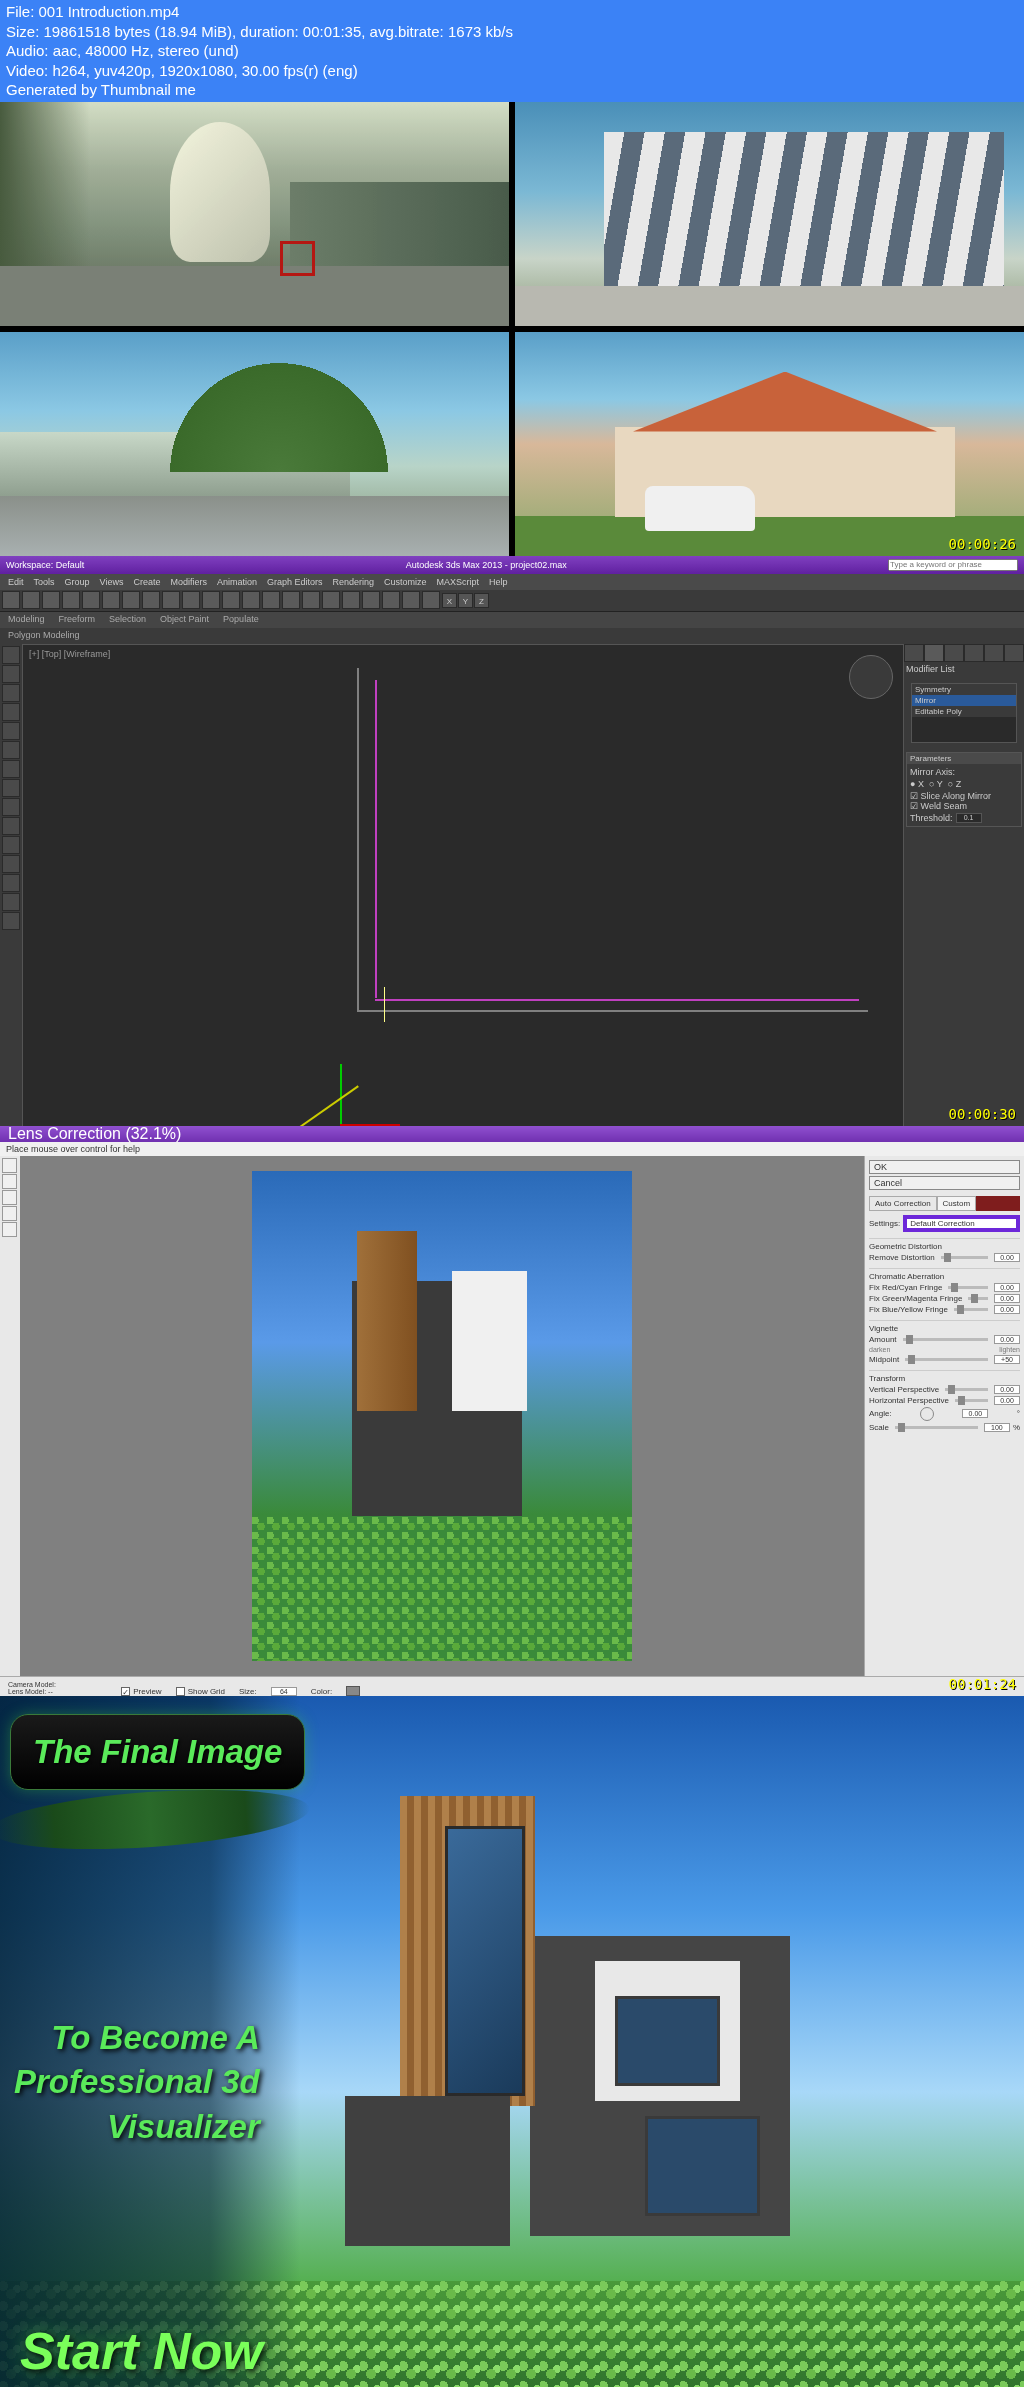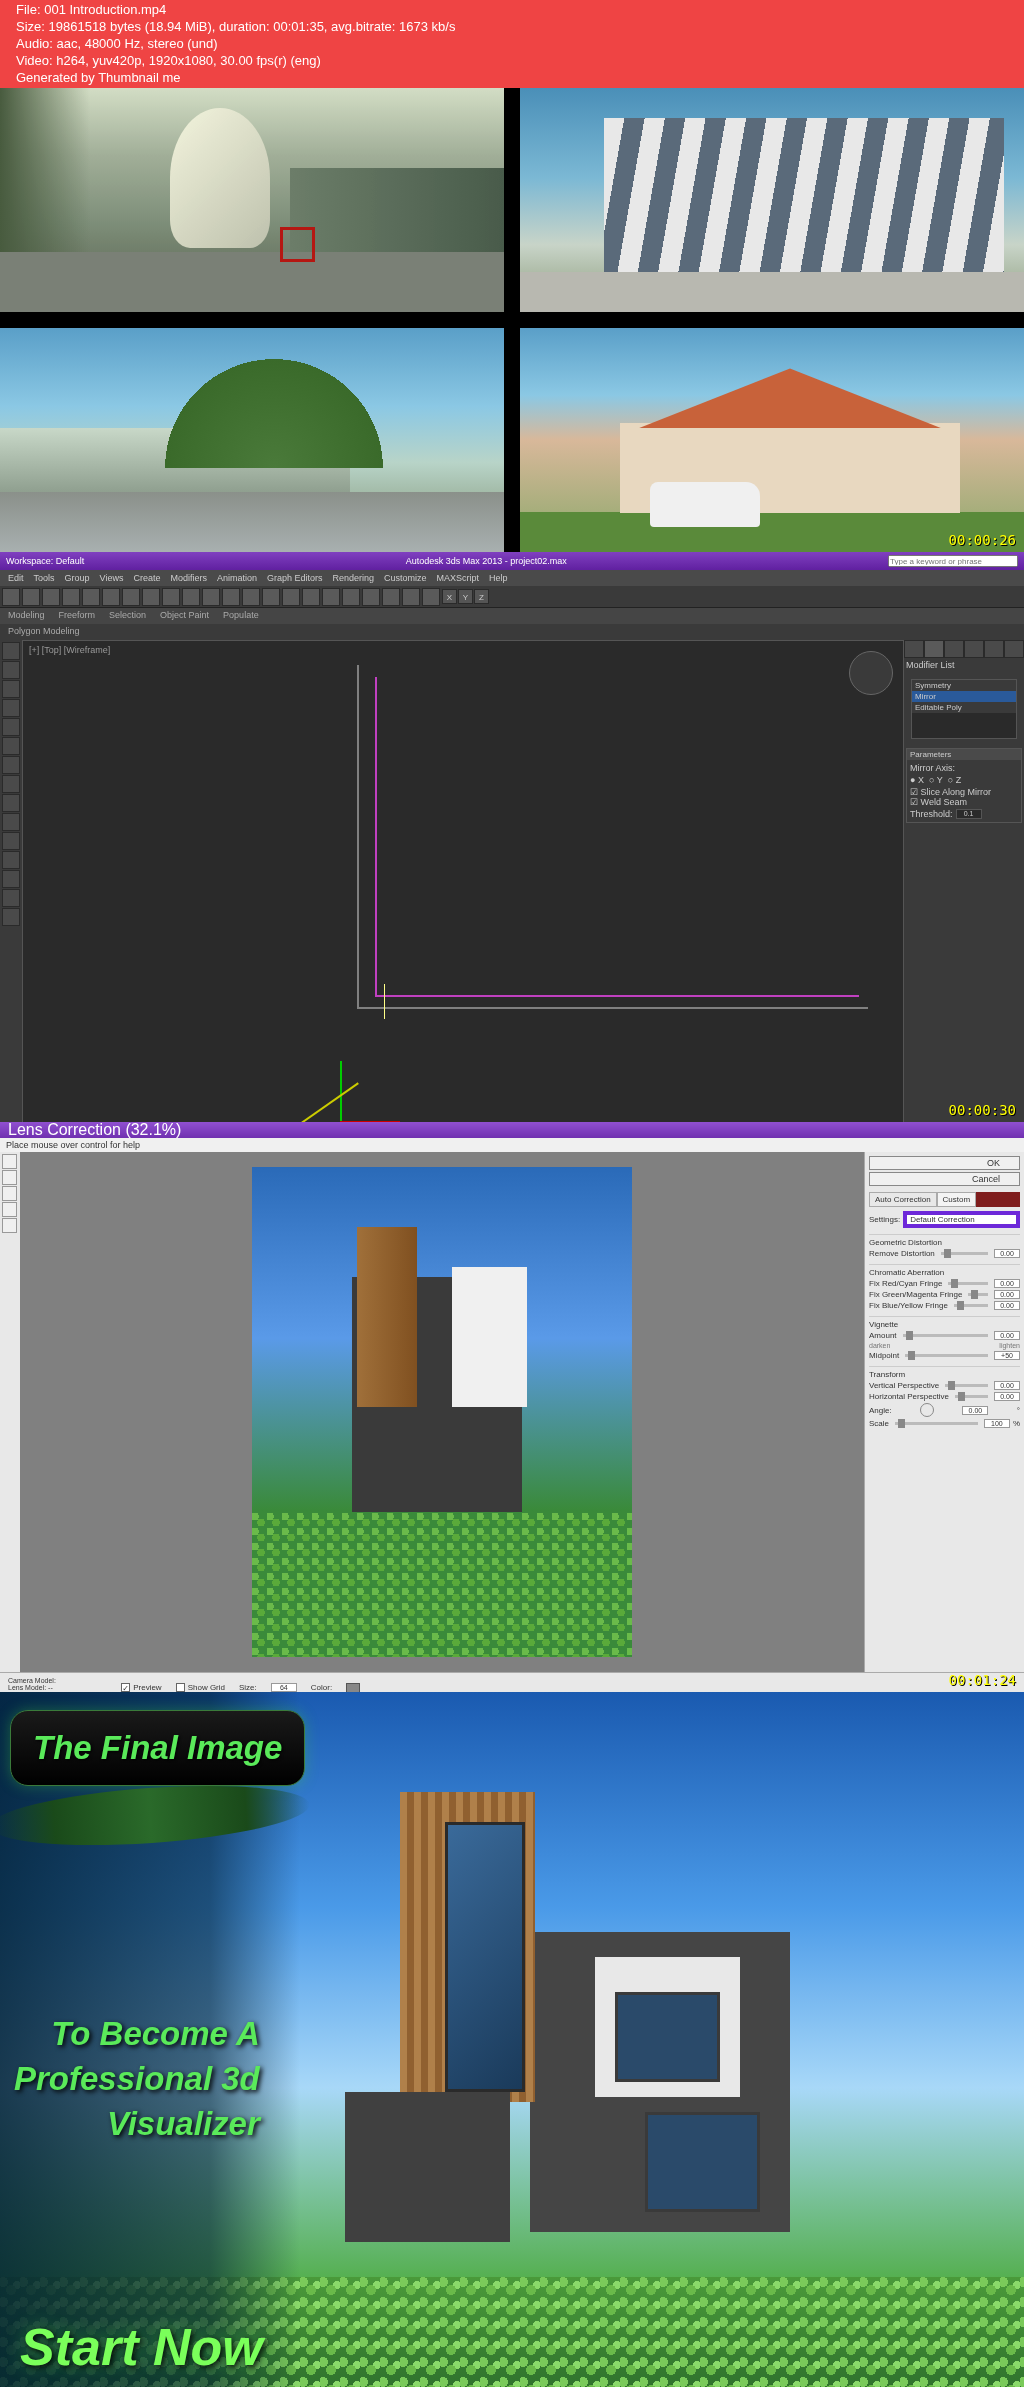--- a/index.html
+++ b/index.html
@@ -1,18 +1,18 @@
 <!DOCTYPE html>
 <html><head>
 <meta charset="utf-8">
 <style>
 *{margin:0;padding:0;box-sizing:border-box}
 body{width:1024px;background:#000;font-family:Arial,sans-serif;overflow:hidden}
-.meta-text{color:#fff;font-size:13px;padding:2px 16px;line-height:1.3;background:#ef4444}
-.render-grid{display:grid;grid-template-columns:1fr 1fr;gap:16px;background:#000;position:relative}
+.meta-text{color:#fff;font-size:15px;padding:2px 6px;line-height:1.3;background:#3b82f6}
+.render-grid{display:grid;grid-template-columns:1fr 1fr;gap:6px;background:#000;position:relative}
 .render{height:224px;background:linear-gradient(180deg,#4a8fb8 0%,#7bb8d4 40%,#a3c9b8 60%,#8a9a7a 100%);position:relative;overflow:hidden}
 .render:nth-child(1){background:linear-gradient(180deg,#b8d4c8 0%,#8ba89a 30%,#6a8a7a 60%,#4a5a4a 100%);filter:sepia(0.3)}
 .render:nth-child(2){background:linear-gradient(180deg,#4a8fb8 0%,#7bb8d4 40%,#c8d4c8 70%,#8a9a7a 100%)}
 .render:nth-child(3){background:linear-gradient(180deg,#5a9fc8 0%,#8bc8e4 35%,#b8d4c8 60%,#7a8a6a 100%)}
 .render:nth-child(4){background:linear-gradient(180deg,#5a9fc8 0%,#8bc8e4 30%,#d8b89a 50%,#8aa86a 100%)}
 .r1-tree{position:absolute;left:0;top:0;width:90px;height:100%;background:linear-gradient(90deg,#3a5a3a 0%,transparent 100%)}
 .r1-tower{position:absolute;left:170px;top:20px;width:100px;height:140px;background:linear-gradient(135deg,#d8e8e0,#a8b8b0);border-radius:50% 50% 20% 20%}
 .r1-bldg{position:absolute;left:290px;top:80px;right:0;height:90px;background:linear-gradient(90deg,#5a7a6a,#3a5a4a)}
 .r1-road{position:absolute;bottom:0;left:0;right:0;height:60px;background:#6a7a7a}
 .r1-box{position:absolute;bottom:50px;left:280px;width:35px;height:35px;border:3px solid #d00}
@@ -62,21 +62,21 @@
 .lens-tools{width:20px;background:#e8e8e8;display:flex;flex-direction:column;gap:1px;padding:2px}
 .ln-ico{width:15px;height:15px;border:1px solid #999;background:#f0f0f0}
 .lens-canvas{flex:1;background:#808080;display:flex;align-items:center;justify-content:center;position:relative}
 .lens-img{width:380px;height:490px;background:linear-gradient(180deg,#2a6ab8 0%,#5a9ae8 35%,#3a8a3a 70%,#2a6a2a 100%);position:relative}
 .li-house{position:absolute;left:100px;top:110px;width:170px;height:250px;background:#3a3a3a}
 .li-wood{position:absolute;left:105px;top:60px;width:60px;height:180px;background:linear-gradient(90deg,#a0703a,#805020)}
 .li-white{position:absolute;left:200px;top:100px;width:75px;height:140px;background:#f0f0f0}
 .li-grass{position:absolute;bottom:0;left:0;right:0;height:145px;background:radial-gradient(circle at 20% 30%,#6aba4a 4px,transparent 4px),radial-gradient(circle at 60% 70%,#5aaa3a 4px,transparent 4px),#3a8a3a;background-size:15px 15px}
 .lens-panel{width:160px;background:#e8e8e8;border-left:1px solid #aaa;padding:4px;font-size:8px;color:#333}
 .lp-btns{display:flex;flex-direction:column;gap:2px;margin-bottom:6px}
-.lp-btn{background:#f0f0f0;border:1px solid #888;padding:1px 19px;text-align:right;font-size:9px}
+.lp-btn{background:#f0f0f0;border:1px solid #888;padding:1px 4px;text-align:left;font-size:9px}
 .lp-tabs{display:flex;background:#7f1d1d;font-size:8px}
 .lp-tab{padding:2px 5px;background:#e8e8e8;border:1px solid #aaa}
 .lp-grp{margin-top:6px;border-top:1px solid #ccc;padding-top:3px}
 .lp-row{display:flex;justify-content:space-between;align-items:center;margin:2px 0;gap:3px}
 .lp-slider{flex:1;height:3px;background:#bbb;position:relative;margin:0 3px}
 .lp-slider::after{content:'';position:absolute;width:7px;height:9px;background:#888;top:-3px;left:3px}
 .lp-val{width:26px;border:1px solid #999;background:#fff;font-size:7px;text-align:center}
 .lens-footer{background:#e8e8e8;height:30px;border-top:1px solid #aaa;display:flex;align-items:center;padding:2px 8px;gap:14px;font-size:8px;color:#333}
 .lf-cb{display:flex;align-items:center;gap:3px}
 .lf-box{width:9px;height:9px;border:1px solid #666;background:#fff}

